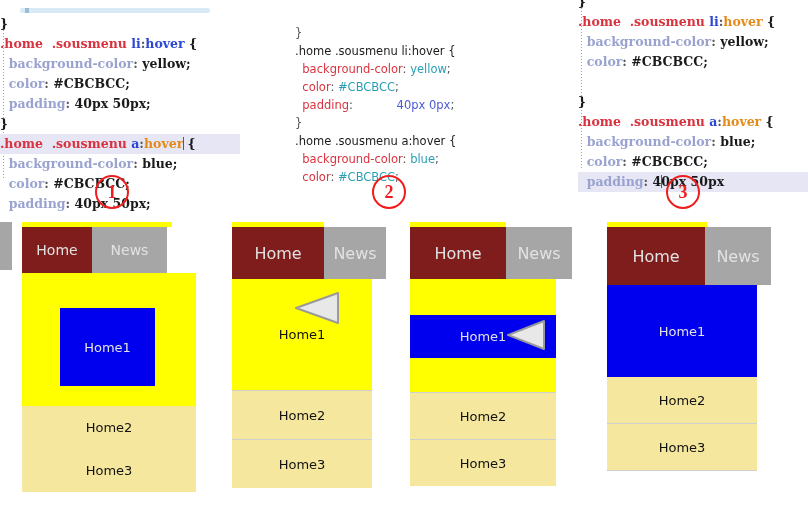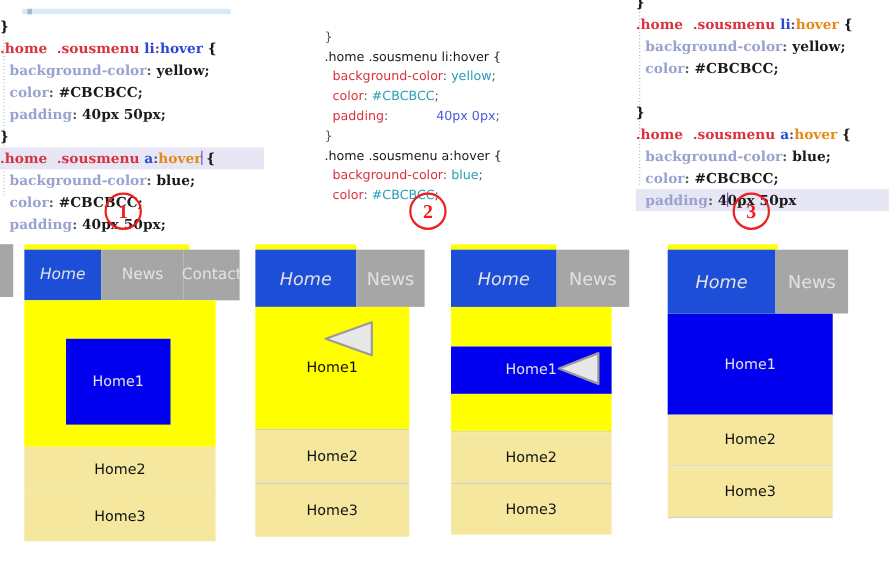--- a/index.html
+++ b/index.html
@@ -65,21 +65,21 @@
 
   
   .panel{position:absolute;overflow:hidden;}
   .navbar{display:flex;height:46px;}
   .nav-tab{
     display:flex;align-items:center;justify-content:center;
     color:#e2e2e2;font-size:14px;
     font-family:"DejaVu Sans", sans-serif;
     box-sizing:border-box;
   }
-  .nav-tab.active{background:#1d4ed8;font-style:italic;}
+  .nav-tab.active{background:#7f1d1d;}
   .nav-tab.plain{background:#a6a6a6;}
   .topstrip{height:5px;background:#ffff00;}
   .body-yellow{background:#ffff00;}
   .body-lightyellow{background:#f5e79e;}
   .item{
     display:flex;align-items:center;justify-content:center;
     font-size:13px;font-family:"DejaVu Sans", sans-serif;color:#111;
     box-sizing:border-box;
   }
   .item.blue{background:#0000ee;color:#e2e2e2;}
@@ -124,23 +124,20 @@
   <div class="leftstrip" style="left:0px;top:222px;width:12px;height:48px;"></div>
   <div class="panel" style="left:22px;top:222px;width:196px;height:272px;">
     <div class="topstrip" style="width:150px;"></div>
     <div class="navbar">
       <div class="nav-tab active" style="width:70px;">
           <span>Home</span>
         </div>
       <div class="nav-tab plain" style="width:75px;">
           <span>News</span>
         </div>
-      <div class="nav-tab plain" style="width:51px;">
-          <span>Contact</span>
-        </div>
     </div>
     <div class="body-yellow" style="width:174px;height:133px;position:relative;">
       <div class="item blue" style="position:absolute;left:38px;top:35px;width:95px;height:78px;">
         <span>Home1</span>
       </div>
     </div>
     <div class="body-lightyellow" style="width:174px;height:42px;">
       <div class="item" style="height:42px;">
           <span>Home2</span>
         </div>

